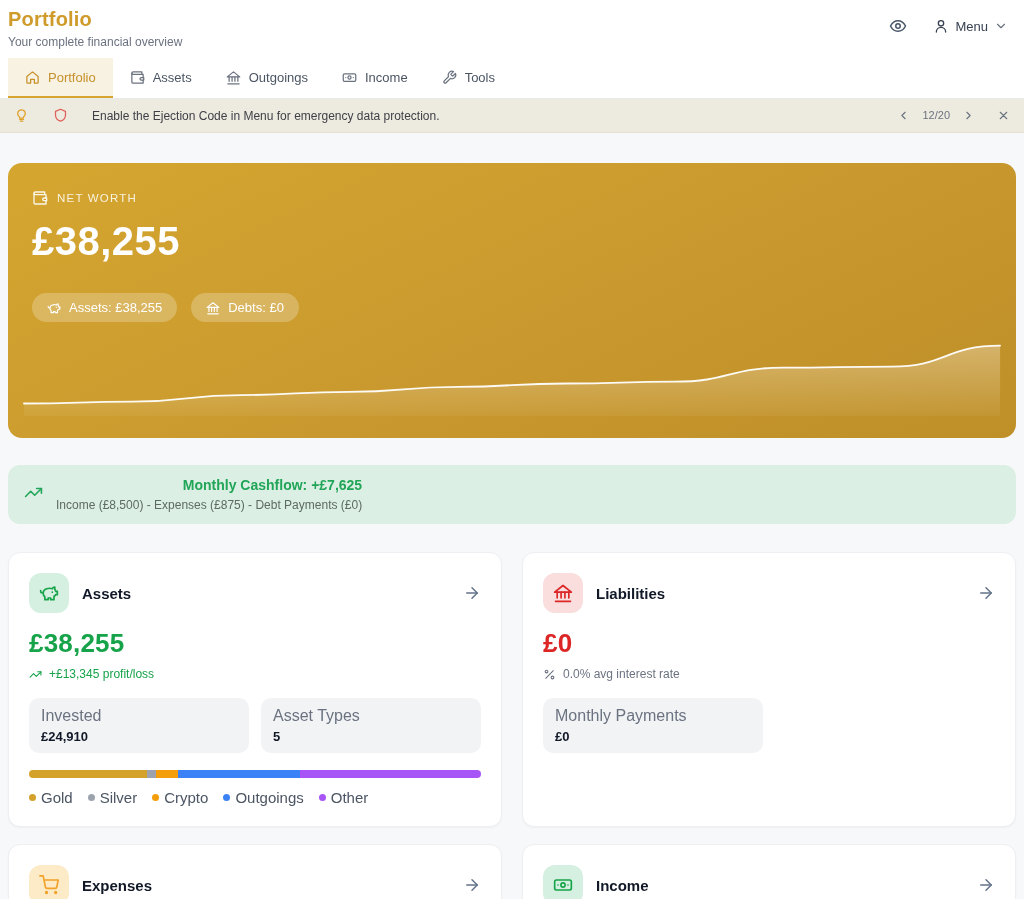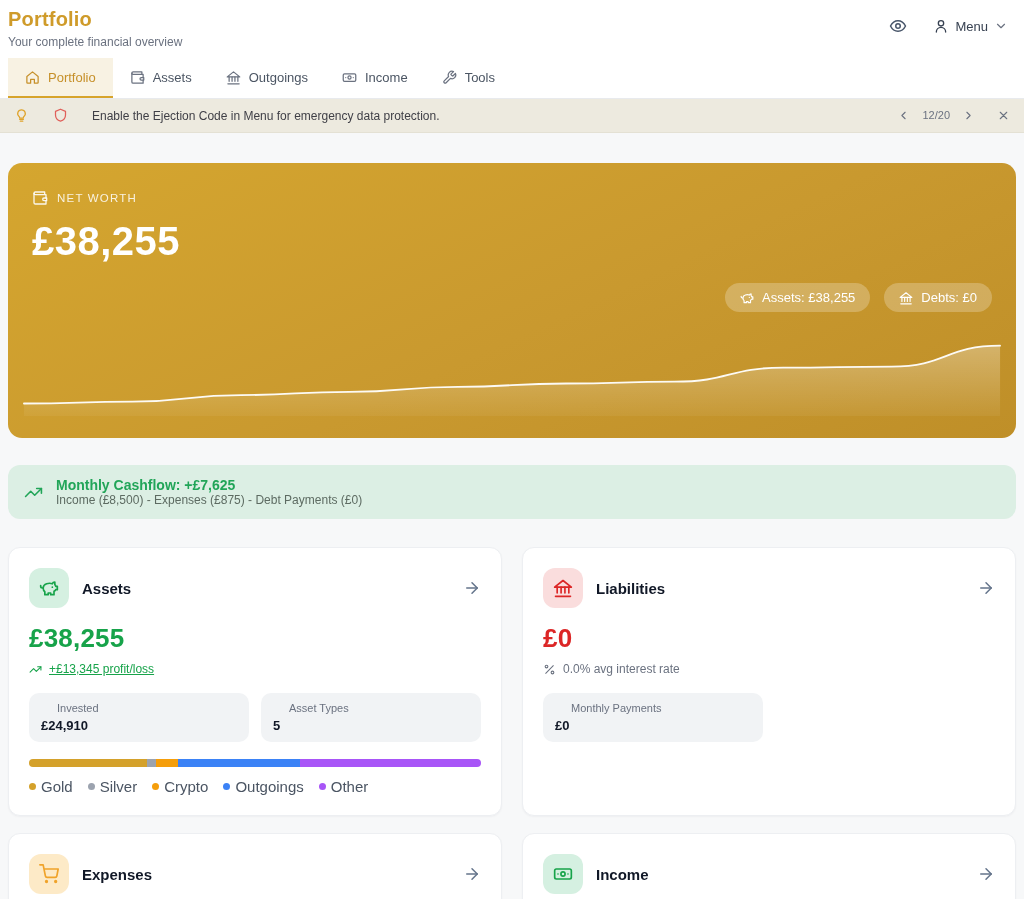--- a/index.html
+++ b/index.html
@@ -33,52 +33,52 @@
   .tip-right { display:flex; align-items:flex-start; gap:12px; color:#6b7280; font-size:11px; }
   .tip-right .ic { width:13px; height:13px; cursor:pointer; color:#6b7280; }
   .tip-right .ic-close { margin-left:10px; }
 
   
   .networth { position:relative; margin:30px 8px 0; height:275px; border-radius:14px; overflow:hidden;
     background:linear-gradient(155deg,#d5a62f 0%,#c9992f 55%,#bf8f28 100%); color:#fff; padding:27px 24px; }
   .nw-label { display:flex; align-items:center; gap:9px; font-size:11.5px; letter-spacing:1.2px; color:rgba(255,255,255,.85); }
   .nw-label .ic { width:16px; height:16px; color:rgba(255,255,255,.9); }
   .nw-value { font-size:40px; font-weight:700; margin-top:13px; letter-spacing:.5px; }
-  .nw-pills { display:flex; gap:14px; margin-top:19px;justify-content:flex-end; }
+  .nw-pills { display:flex; gap:14px; margin-top:29px; }
   .pill { display:inline-flex; align-items:center; gap:8px; background:rgba(255,255,255,.24); border-radius:999px; padding:7px 15px; font-size:13px; color:#fff; }
   .pill .ic { width:14px; height:14px; }
   .nw-chart { position:absolute; left:12px; right:12px; bottom:22px; height:88px; }
   .nw-chart svg { width:100%; height:100%; display:block; }
   .nw-xlabels { position:absolute; left:22px; right:12px; bottom:7px; display:flex; justify-content:space-between; font-size:8px; color:rgba(255,255,255,.78); }
 
   
-  .cashflow { margin:27px 8px 0; background:#dcefe4; border-radius:12px; padding:12px 16px; display:flex; gap:13px; align-items:flex-start; }
+  .cashflow { margin:27px 8px 0; background:#dcefe4; border-radius:12px; padding:12px 16px; display:flex; gap:13px; align-items:flex-start;text-align:right; }
   .cf-ic { width:19px; height:19px; color:#21a558; margin-top:6px; }
   .cf-title { font-size:14px; font-weight:700; color:#21a558; }
-  .cf-sub { font-size:12px; color:#5d6b62; }
+  .cf-sub { font-size:12px; color:#5d6b62; margin-top:5px; }
 
   
   .grid { margin:28px 8px 8px; display:grid; grid-template-columns:1fr 1fr; gap:17px 20px; }
   .card { background:#fff; border:1px solid #edeff2; border-radius:12px; padding:20px; box-shadow:0 1px 2px rgba(16,24,40,.04); }
   .card-head { display:flex; align-items:center; }
   .badge { width:40px; height:40px; border-radius:12px; display:flex; align-items:center; justify-content:center; }
   .badge .ic { width:20px; height:20px; }
   .badge.green { background:#d5f0e1; color:#17a34a; }
   .badge.red { background:#fadddd; color:#dc2626; }
   .badge.amber { background:#fdeac7; color:#f0a32a; }
   .card-title { font-size:15px; font-weight:700; color:#111827; margin-left:13px; flex:1; }
   .card-arrow { width:18px; height:18px; color:#64748b; cursor:pointer; }
   .card-value { font-size:26px; font-weight:700; margin-top:15px; letter-spacing:.2px; }
   .card-value.green { color:#17a34a; } .card-value.red { color:#dc2626; }
   .change { display:flex; align-items:center; gap:7px; font-size:12px; margin-top:8px; }
-  .change.green { color:#17a34a;text-decoration:underline; } .change.gray { color:#6b7280; }
+  .change.green { color:#17a34a; } .change.gray { color:#6b7280; }
   .change .ic { width:13px; height:13px; }
   .stats { display:grid; grid-template-columns:1fr 1fr; gap:12px; margin-top:17px; }
   .stat { background:#f1f3f5; border-radius:10px; padding:9px 12px; }
-  .stat-label { font-size:11px; color:#6b7280;margin-left:16px; }
+  .stat-label { font-size:16px; color:#6b7280; }
   .stat-value { font-size:13px; font-weight:700; color:#111827; margin-top:4px; }
   .alloc-bar { display:flex; height:8px; border-radius:4px; overflow:hidden; margin-top:17px; }
   .alloc-bar .seg { height:100%; }
   .alloc-legend { display:flex; gap:15px; margin-top:11px; font-size:15px; color:#4b5563; }
   .leg-item { display:inline-flex; align-items:center; gap:5px; }
   .dot { width:7px; height:7px; border-radius:50%; display:inline-block; }
 </style>
 </head>
 <body>
 

